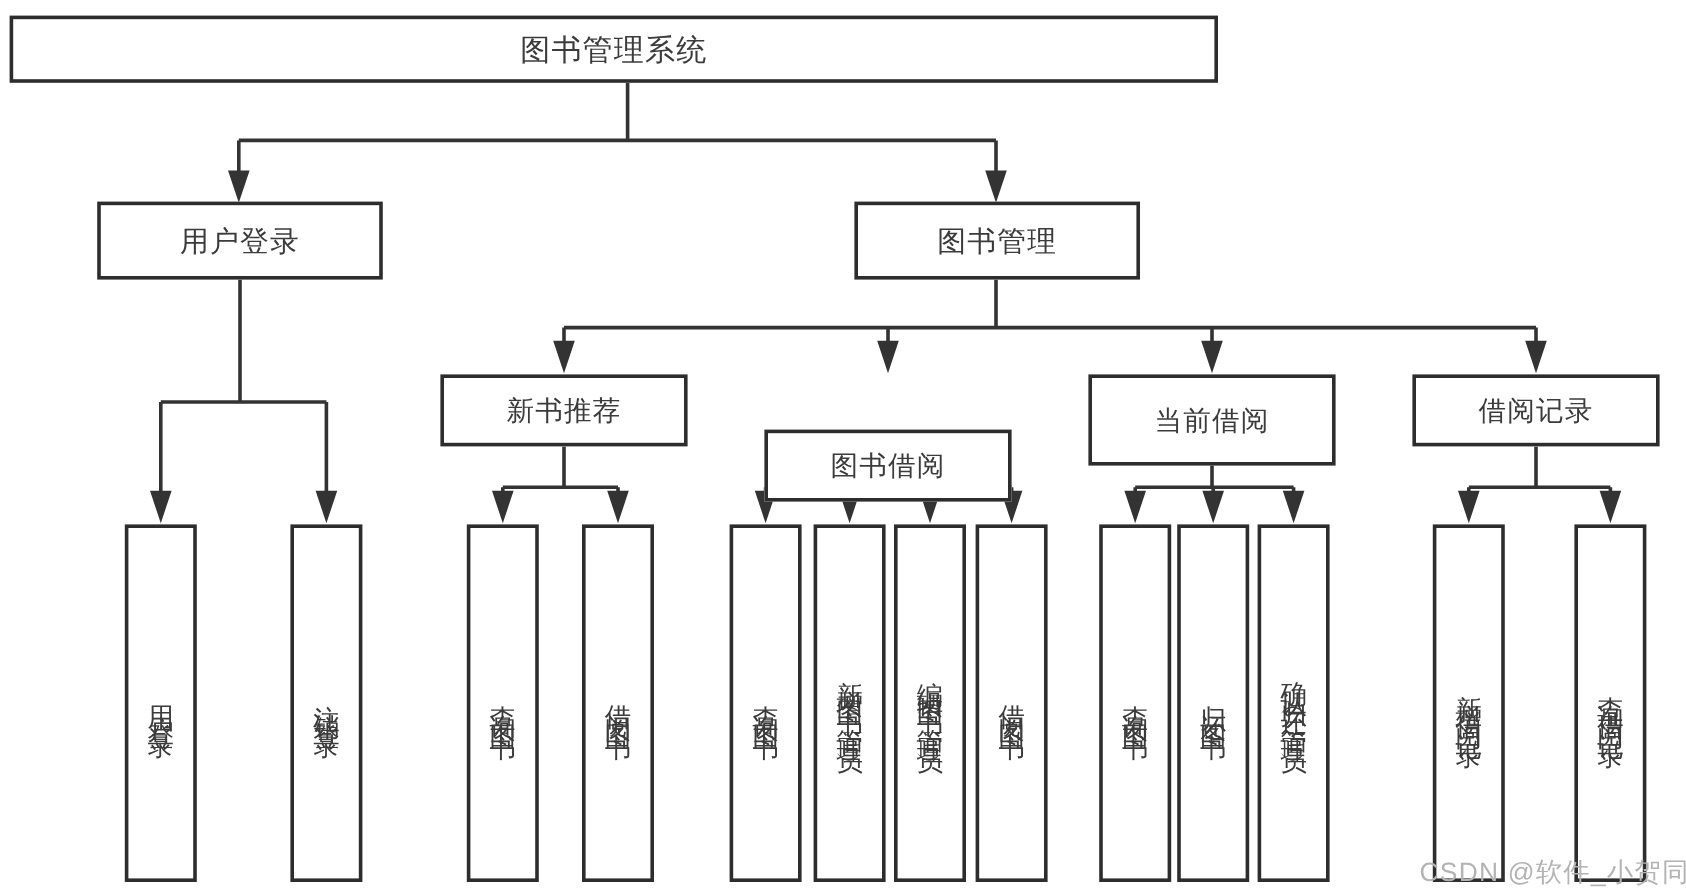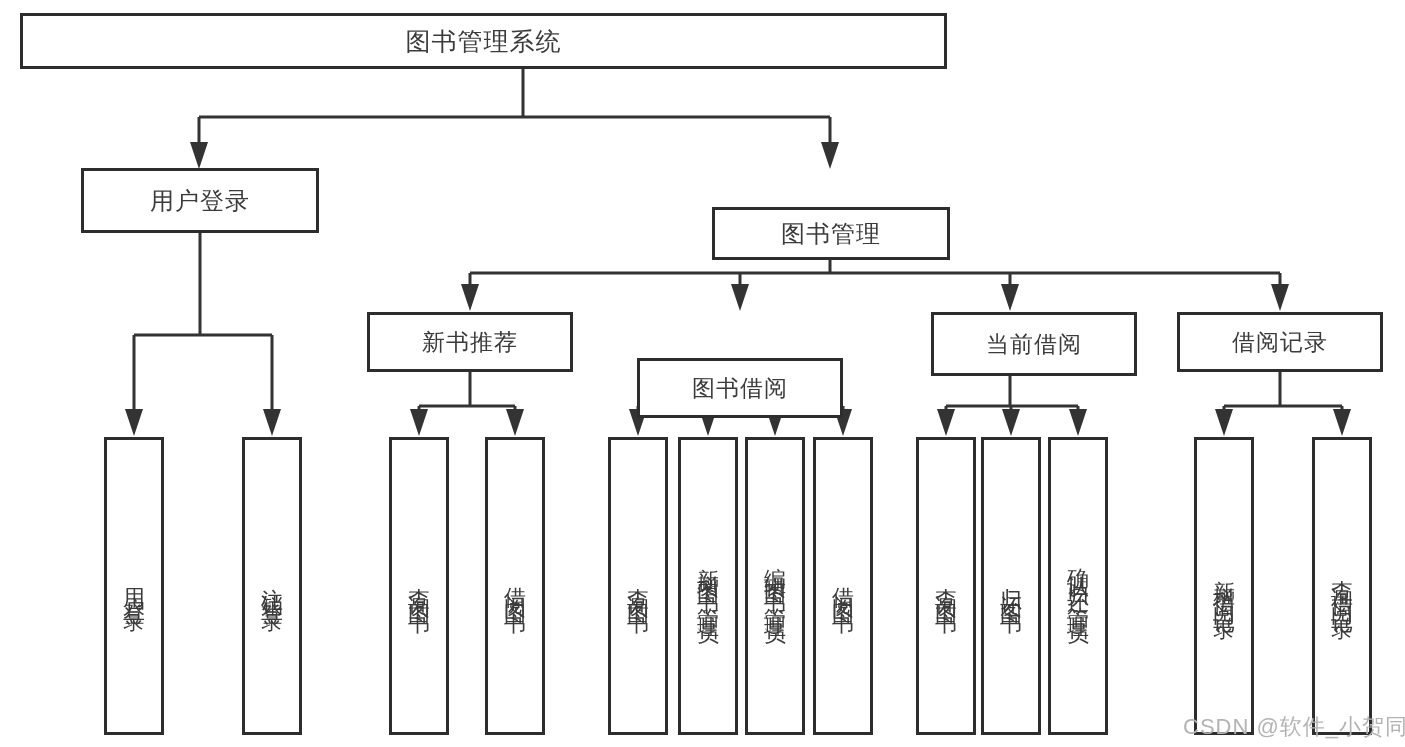--- a/index.html
+++ b/index.html
@@ -85,28 +85,28 @@
       <polygon points="766,409 784,409 775,436"></polygon>
       <polygon points="834,409 852,409 843,436"></polygon>
       <polygon points="937,409 955,409 946,436"></polygon>
       <polygon points="1002,409 1020,409 1011,436"></polygon>
       <polygon points="1069,409 1087,409 1078,436"></polygon>
       <polygon points="1215,409 1233,409 1224,436"></polygon>
       <polygon points="1333,409 1351,409 1342,436"></polygon>
     </g>
   </svg>
 
-  <div class="node h-lg" style="left:20px;top:13px;width:927px;height:56px;">图书管理系统</div>
+  <div class="node h-lg" style="left:8px;top:13px;width:1007px;height:56px;">图书管理系统</div>
 
   <div class="node h-md" style="left:81px;top:168px;width:238px;height:65px;">用户登录</div>
-  <div class="node h-md" style="left:712px;top:168px;width:238px;height:53px;margin-top:39px;">图书管理</div>
+  <div class="node h-md" style="left:712px;top:168px;width:238px;height:65px;">图书管理</div>
 
   <div class="node h-sm" style="left:367px;top:312px;width:206px;height:60px;text-align:center;">新书推荐</div>
   <div class="node h-sm" style="left:637px;top:312px;width:206px;height:60px;margin-top:46px;">图书借阅</div>
-  <div class="node h-sm" style="left:907px;top:312px;width:206px;height:64px;margin-left:24px;">当前借阅</div>
+  <div class="node h-sm" style="left:907px;top:312px;width:206px;height:76px;">当前借阅</div>
   <div class="node h-sm" style="left:1177px;top:312px;width:206px;height:60px;">借阅记录</div>
 
   <div class="node v" style="left:104px;top:437px;width:60px;height:298px;">用户登录</div>
   <div class="node v" style="left:242px;top:437px;width:60px;height:298px;">注销登录</div>
 
   <div class="node v" style="left:389px;top:437px;width:60px;height:298px;">查询图书</div>
   <div class="node v" style="left:485px;top:437px;width:60px;height:298px;">借阅图书</div>
 
   <div class="node v" style="left:608px;top:437px;width:60px;height:298px;">查询图书</div>
   <div class="node v" style="left:678px;top:437px;width:60px;height:298px;">新增图书（管理员）</div>

